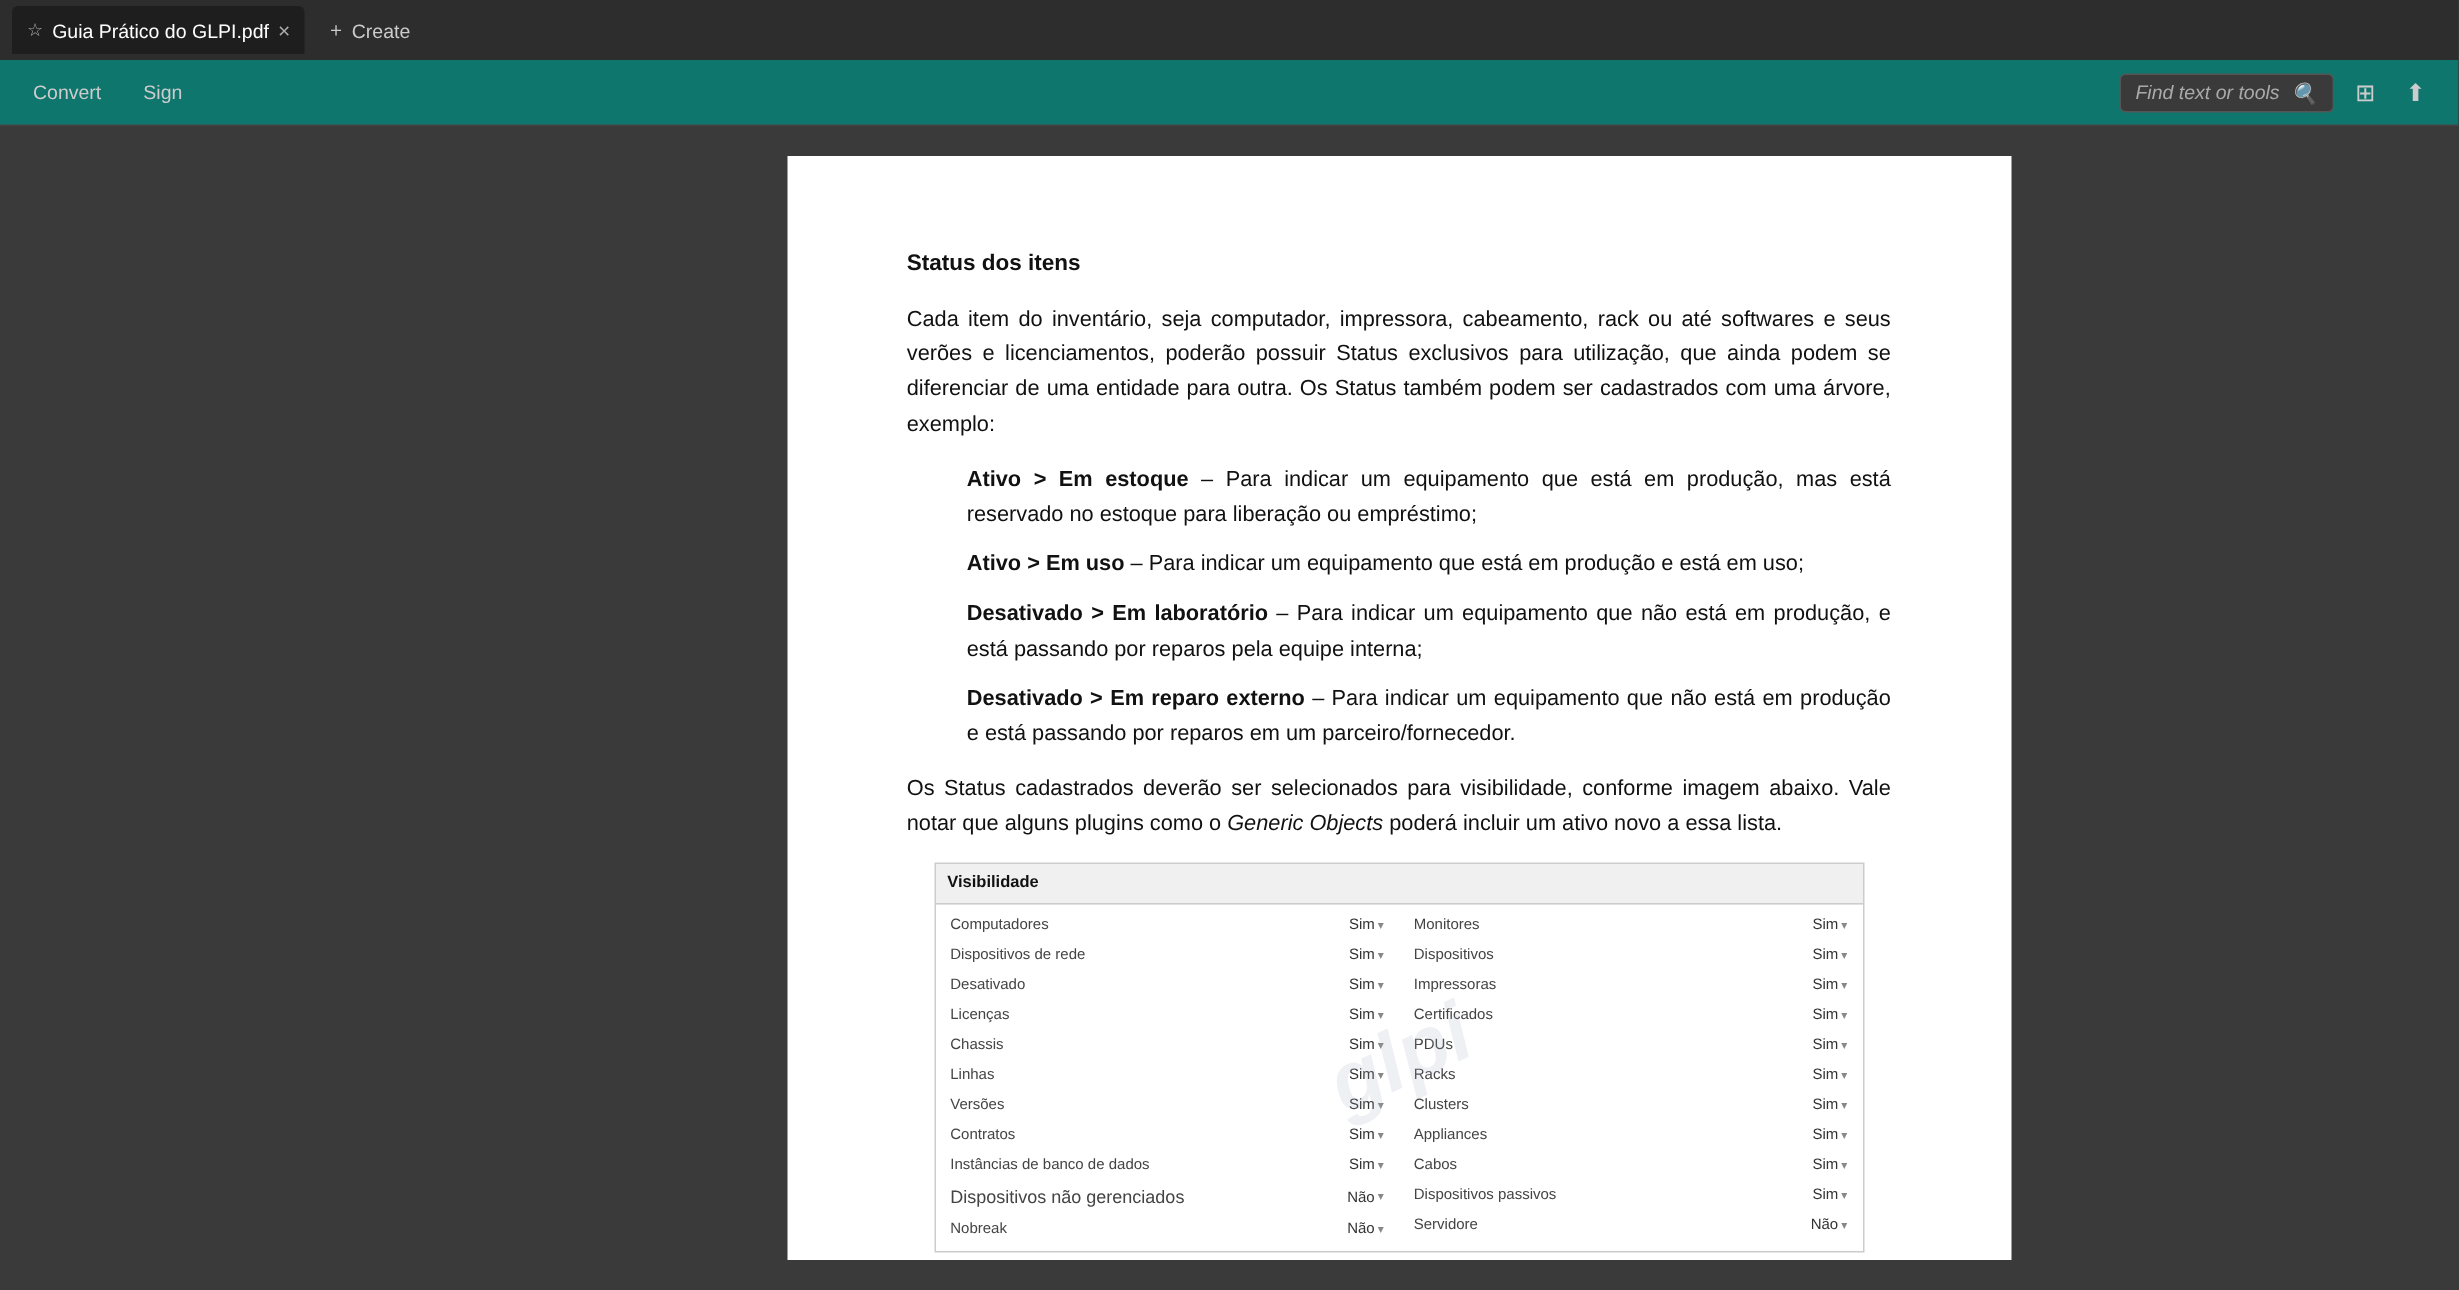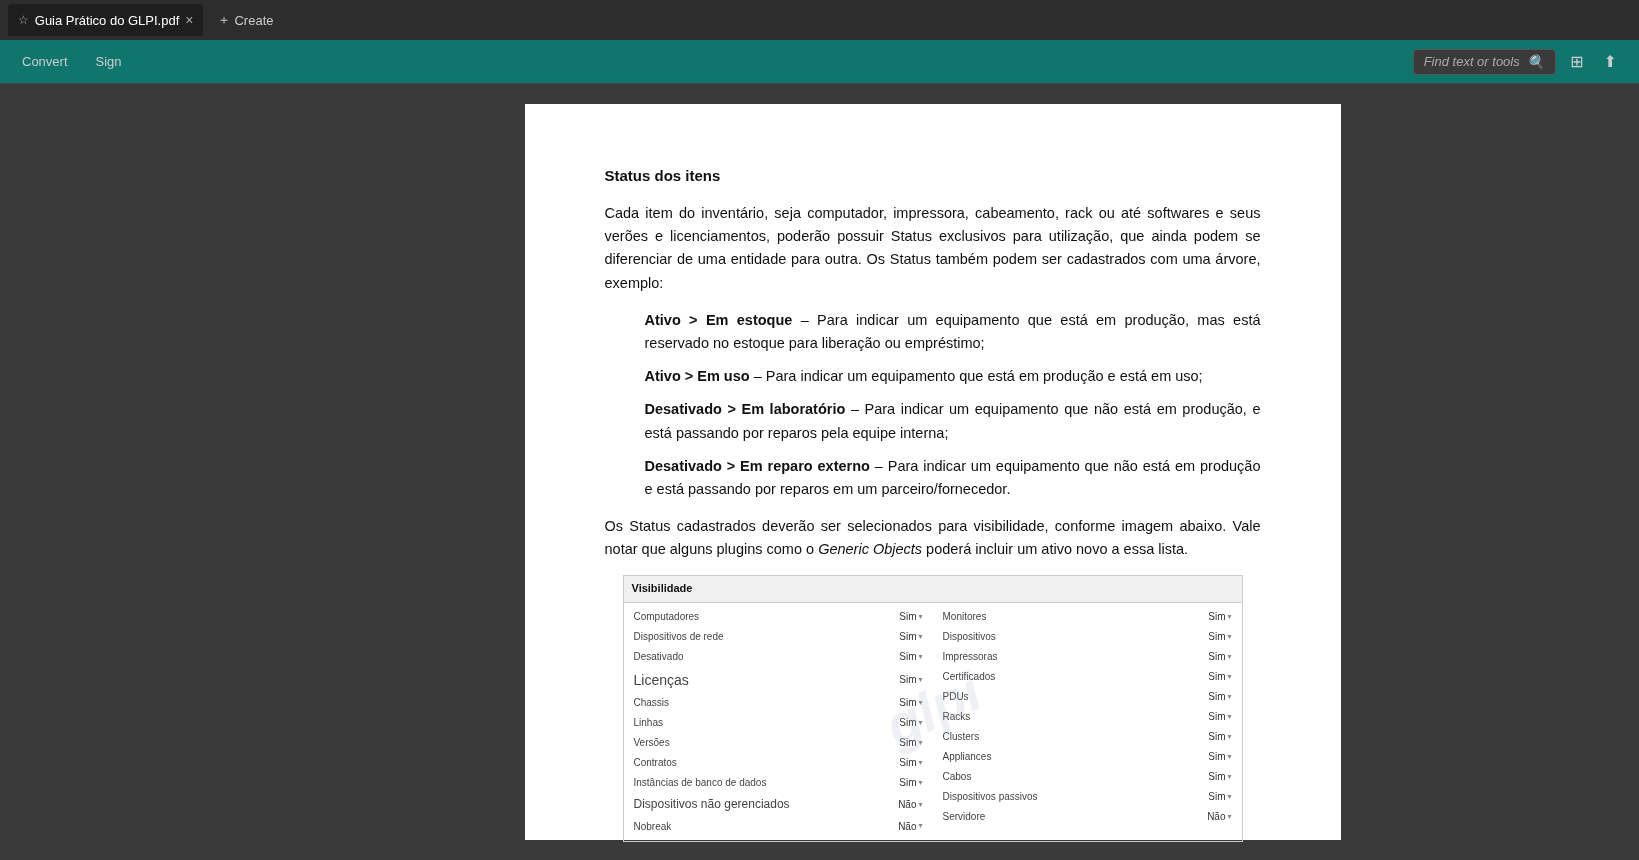--- a/index.html
+++ b/index.html
@@ -249,21 +249,21 @@
               </div>
               <div class="vis-row">
                 <span class="vis-row-label" style="font-size:10px;color:#444;">Dispositivos de rede</span>
                 <span class="vis-row-val" style="font-size:10px;color:#333;">Sim <span style="font-size:8px;color:#888;">▾</span></span>
               </div>
               <div class="vis-row">
                 <span class="vis-row-label" style="font-size:10px;color:#444;">Desativado</span>
                 <span class="vis-row-val" style="font-size:10px;color:#333;">Sim <span style="font-size:8px;color:#888;">▾</span></span>
               </div>
               <div class="vis-row">
-                <span class="vis-row-label" style="font-size:14px;color:#444;">Licenças</span>
+                <span class="vis-row-label" style="font-size:10px;color:#444;">Licenças</span>
                 <span class="vis-row-val" style="font-size:10px;color:#333;">Sim <span style="font-size:8px;color:#888;">▾</span></span>
               </div>
               <div class="vis-row">
                 <span class="vis-row-label" style="font-size:10px;color:#444;">Chassis</span>
                 <span class="vis-row-val" style="font-size:10px;color:#333;">Sim <span style="font-size:8px;color:#888;">▾</span></span>
               </div>
               <div class="vis-row">
                 <span class="vis-row-label" style="font-size:10px;color:#444;">Linhas</span>
                 <span class="vis-row-val" style="font-size:10px;color:#333;">Sim <span style="font-size:8px;color:#888;">▾</span></span>
               </div>

